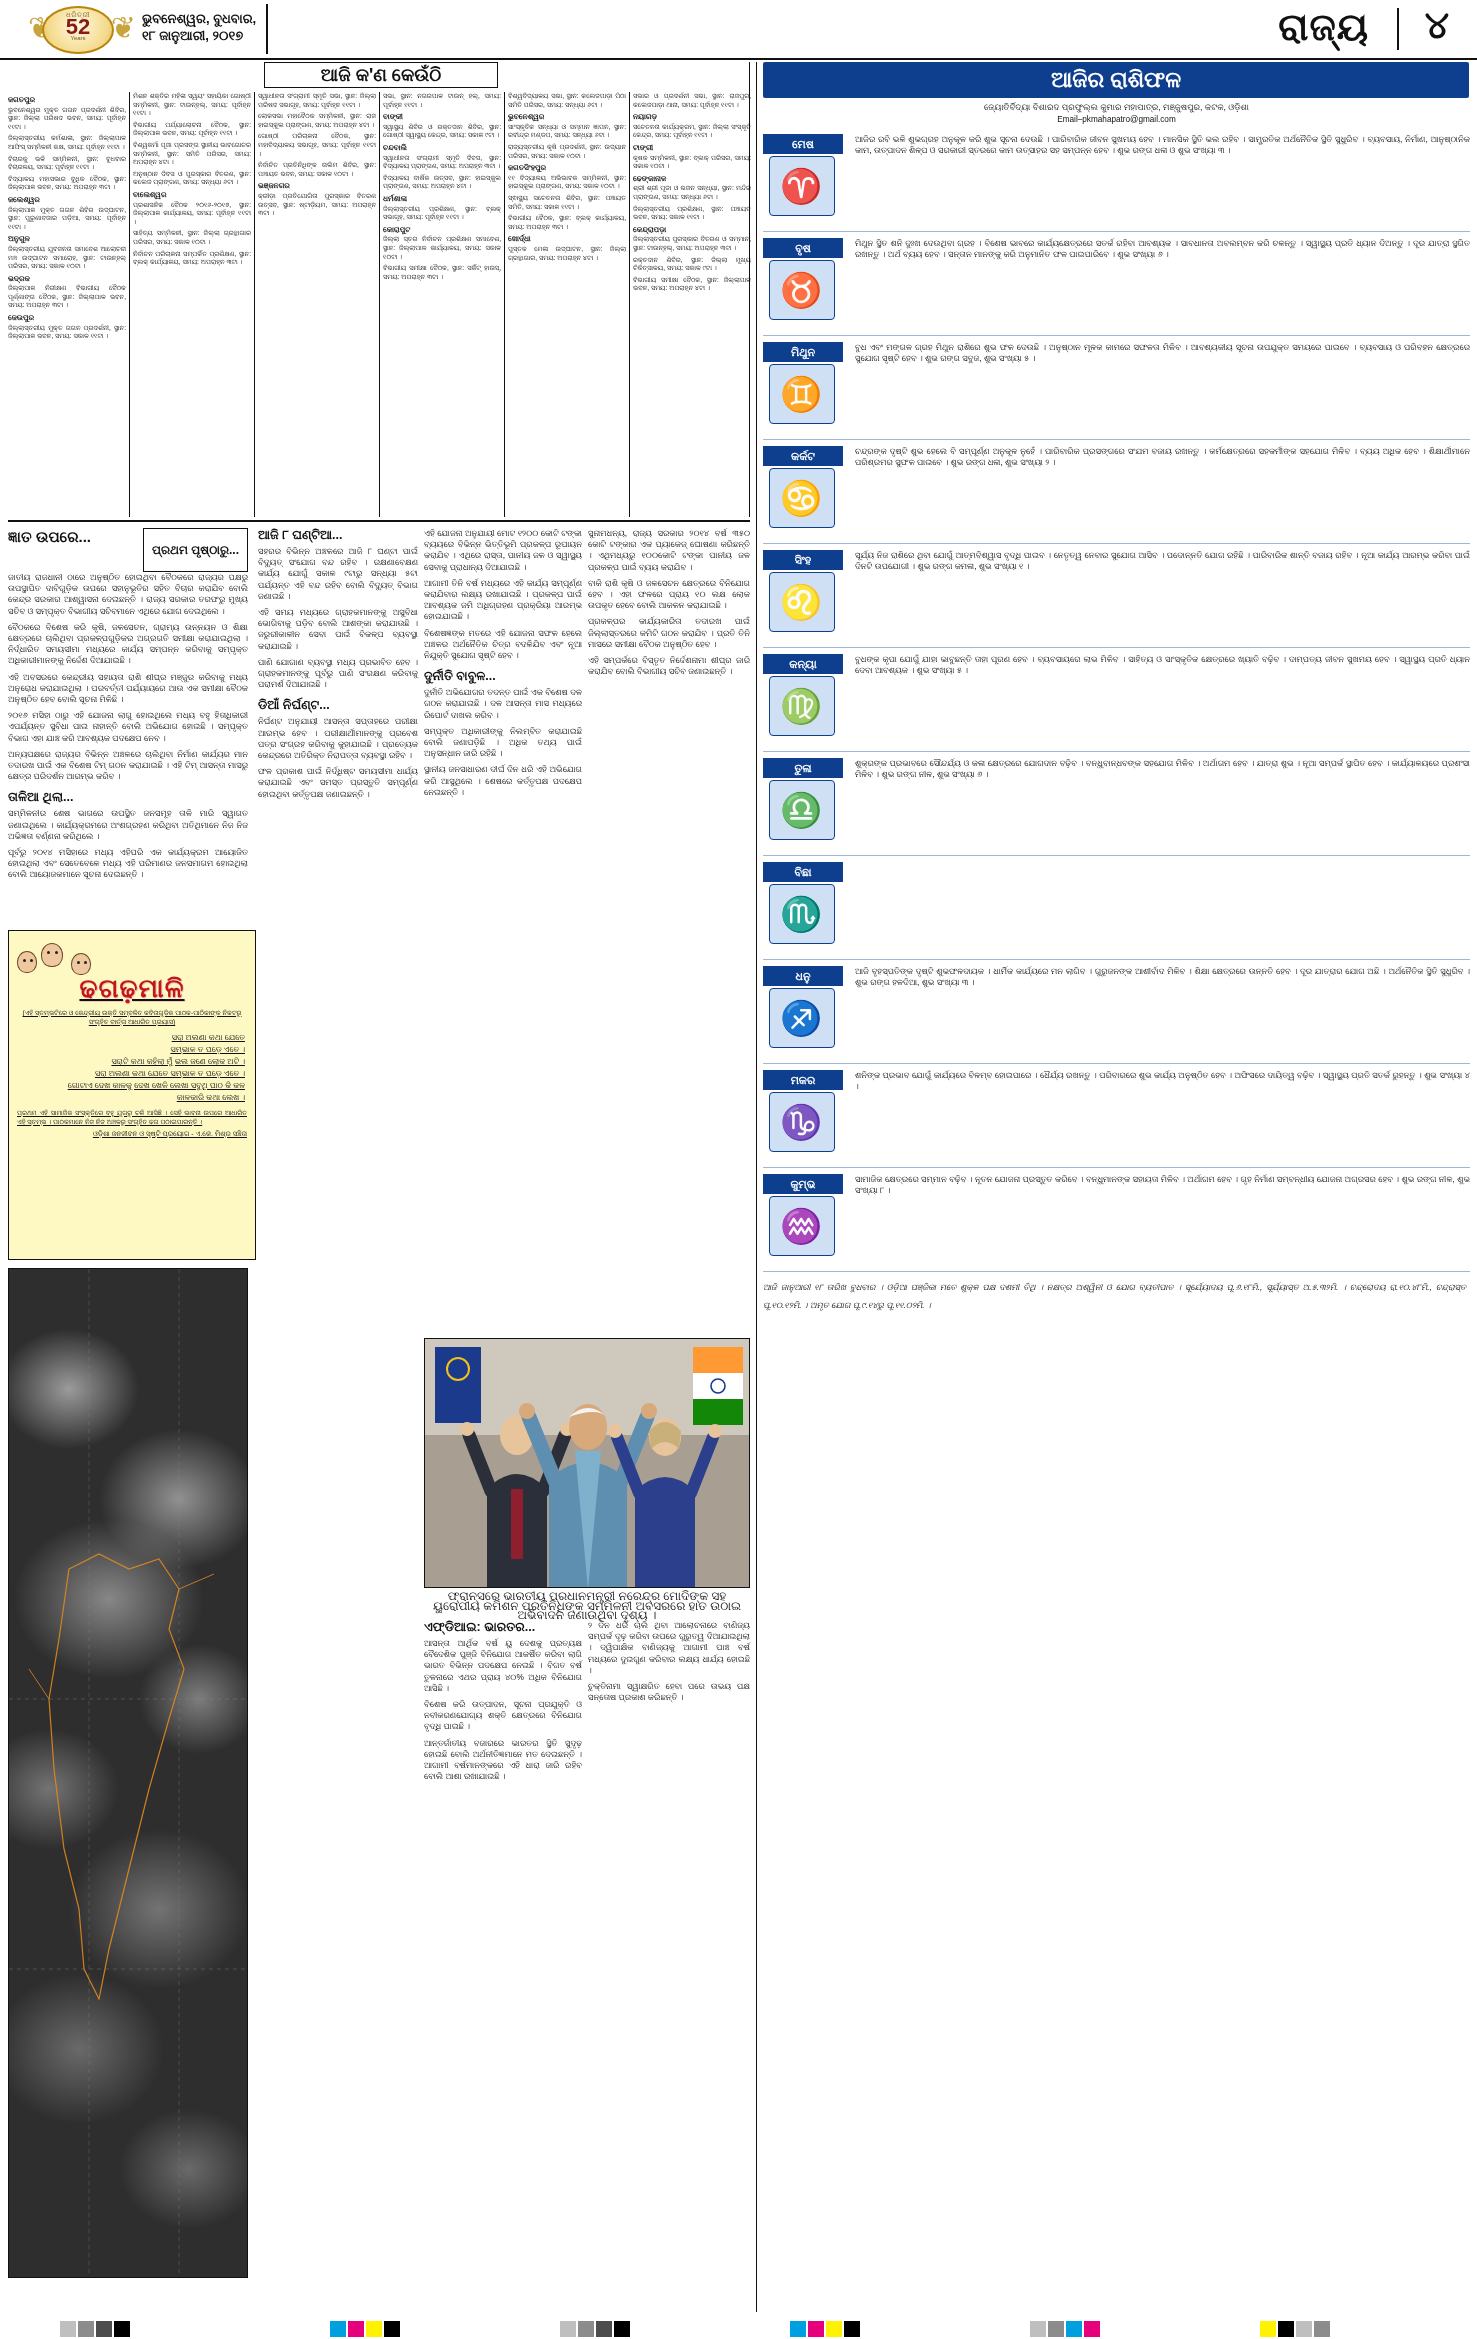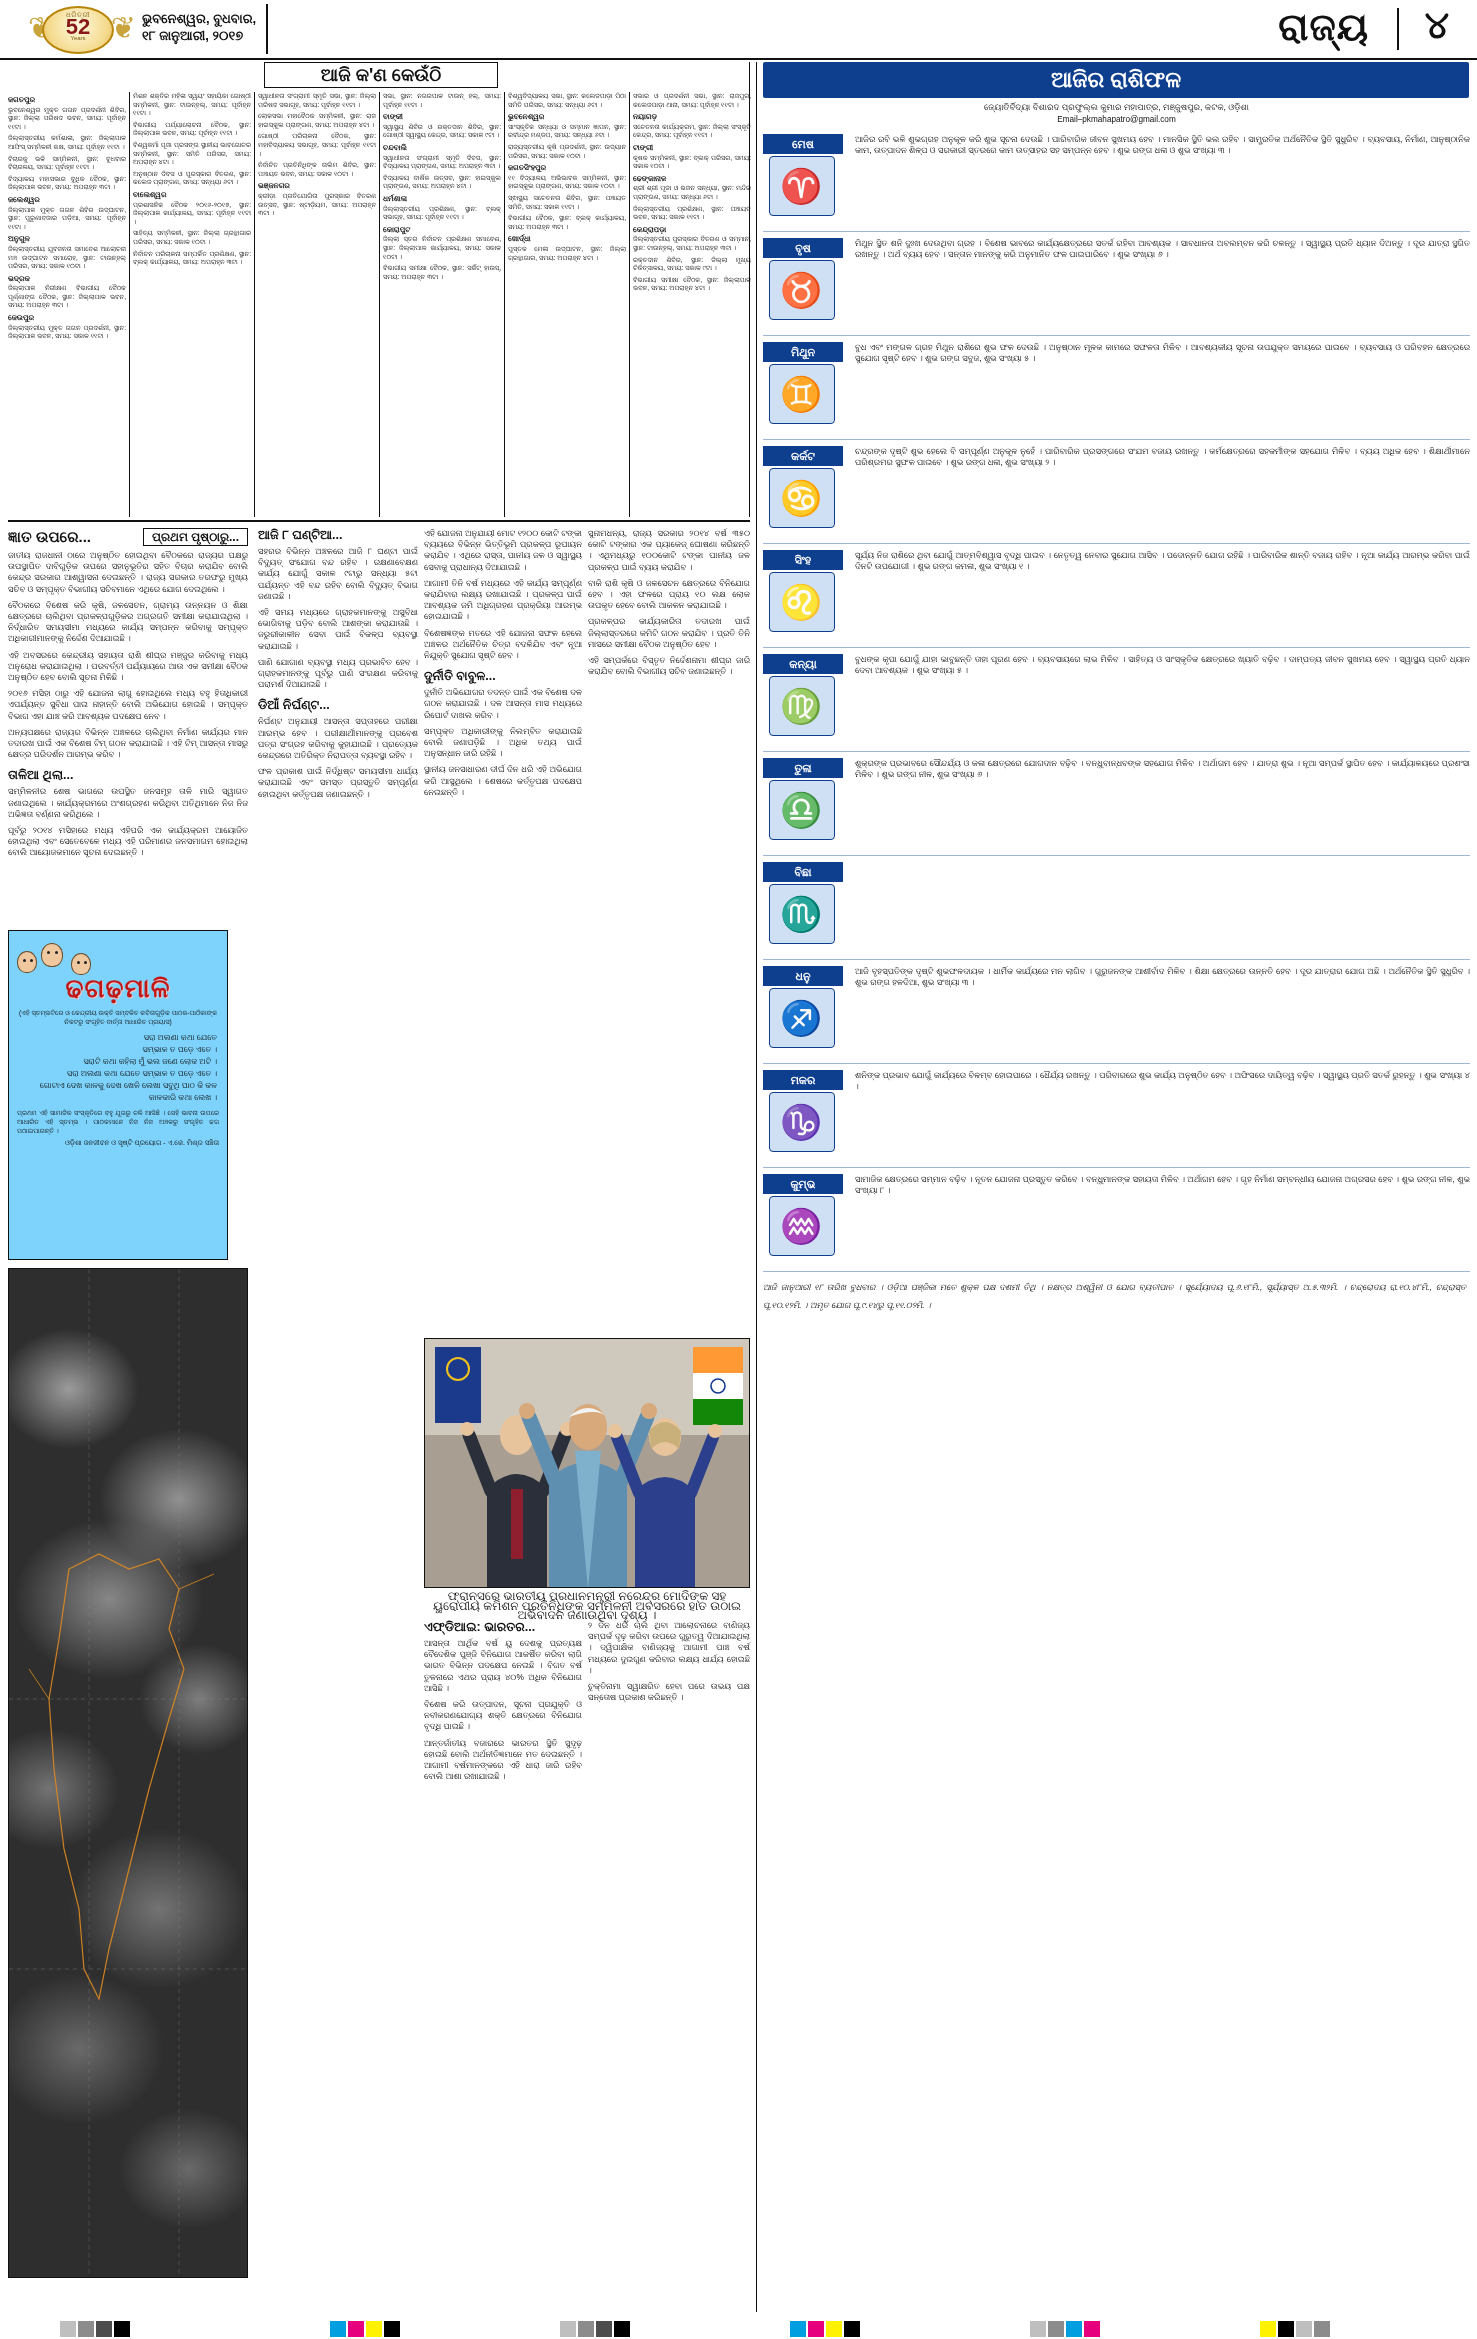--- a/index.html
+++ b/index.html
@@ -49,26 +49,26 @@
   .vline { position:absolute; top:30px; width:1px; height:425px; background:#111; }
 
   
   .body-rule { position:absolute; left:8px; top:520px; width:742px; height:1.5px; background:#111; }
 
   .lead-col { position:absolute; left:8px; top:528px; width:240px; }
   .mid-col  { position:absolute; left:258px; top:528px; width:160px; }
   .art-col-1{ position:absolute; left:424px; top:528px; width:158px; }
   .art-col-2{ position:absolute; left:588px; top:528px; width:162px; }
 
-  .kicker-box { display:inline-block; border:1.2px solid #111; padding:1px 8px; font-size:12px; font-weight:bold; }
+  .kicker-box { display:inline-block; border:1.2px solid #111; padding:14px 8px; font-size:12px; font-weight:bold; }
   .headline { font-size:15px; font-weight:bold; margin:0 0 4px 0; }
   .headline-small { font-size:12.5px; font-weight:bold; margin:8px 0 3px 0; }
 
   
-  .cartoon { position:absolute; left:8px; top:930px; width:220px; height:330px; border:1px solid #111; background:#7dd3fc; }
+  .cartoon { position:absolute; left:8px; top:930px; width:248px; height:330px; border:1px solid #111; background:#fef9c3;text-decoration:underline; }
   .cartoon-logo { text-align:center; font-size:26px; font-weight:bold; color:#c01818; letter-spacing:1px; margin-top:42px;
                   text-shadow:1px 1px 0 #f3c6c6; }
   .cartoon-faces { position:absolute; left:6px; top:6px; width:86px; height:44px; }
   .face { position:absolute; width:20px; height:22px; border-radius:50% 50% 45% 45%; background:#f0c8a0; border:1px solid #6b4a2a; }
   .face .eye { position:absolute; width:3px; height:3px; background:#222; border-radius:50%; top:7px; }
   .cartoon-sub { font-size:6.6px; line-height:9px; text-align:center; padding:4px 8px 0; }
   .cartoon-poem { font-size:8px; line-height:12px; text-align:right; padding:6px 10px 0; }
   .cartoon-credit { font-size:7px; text-align:right; padding:4px 8px 0; }
 
   

